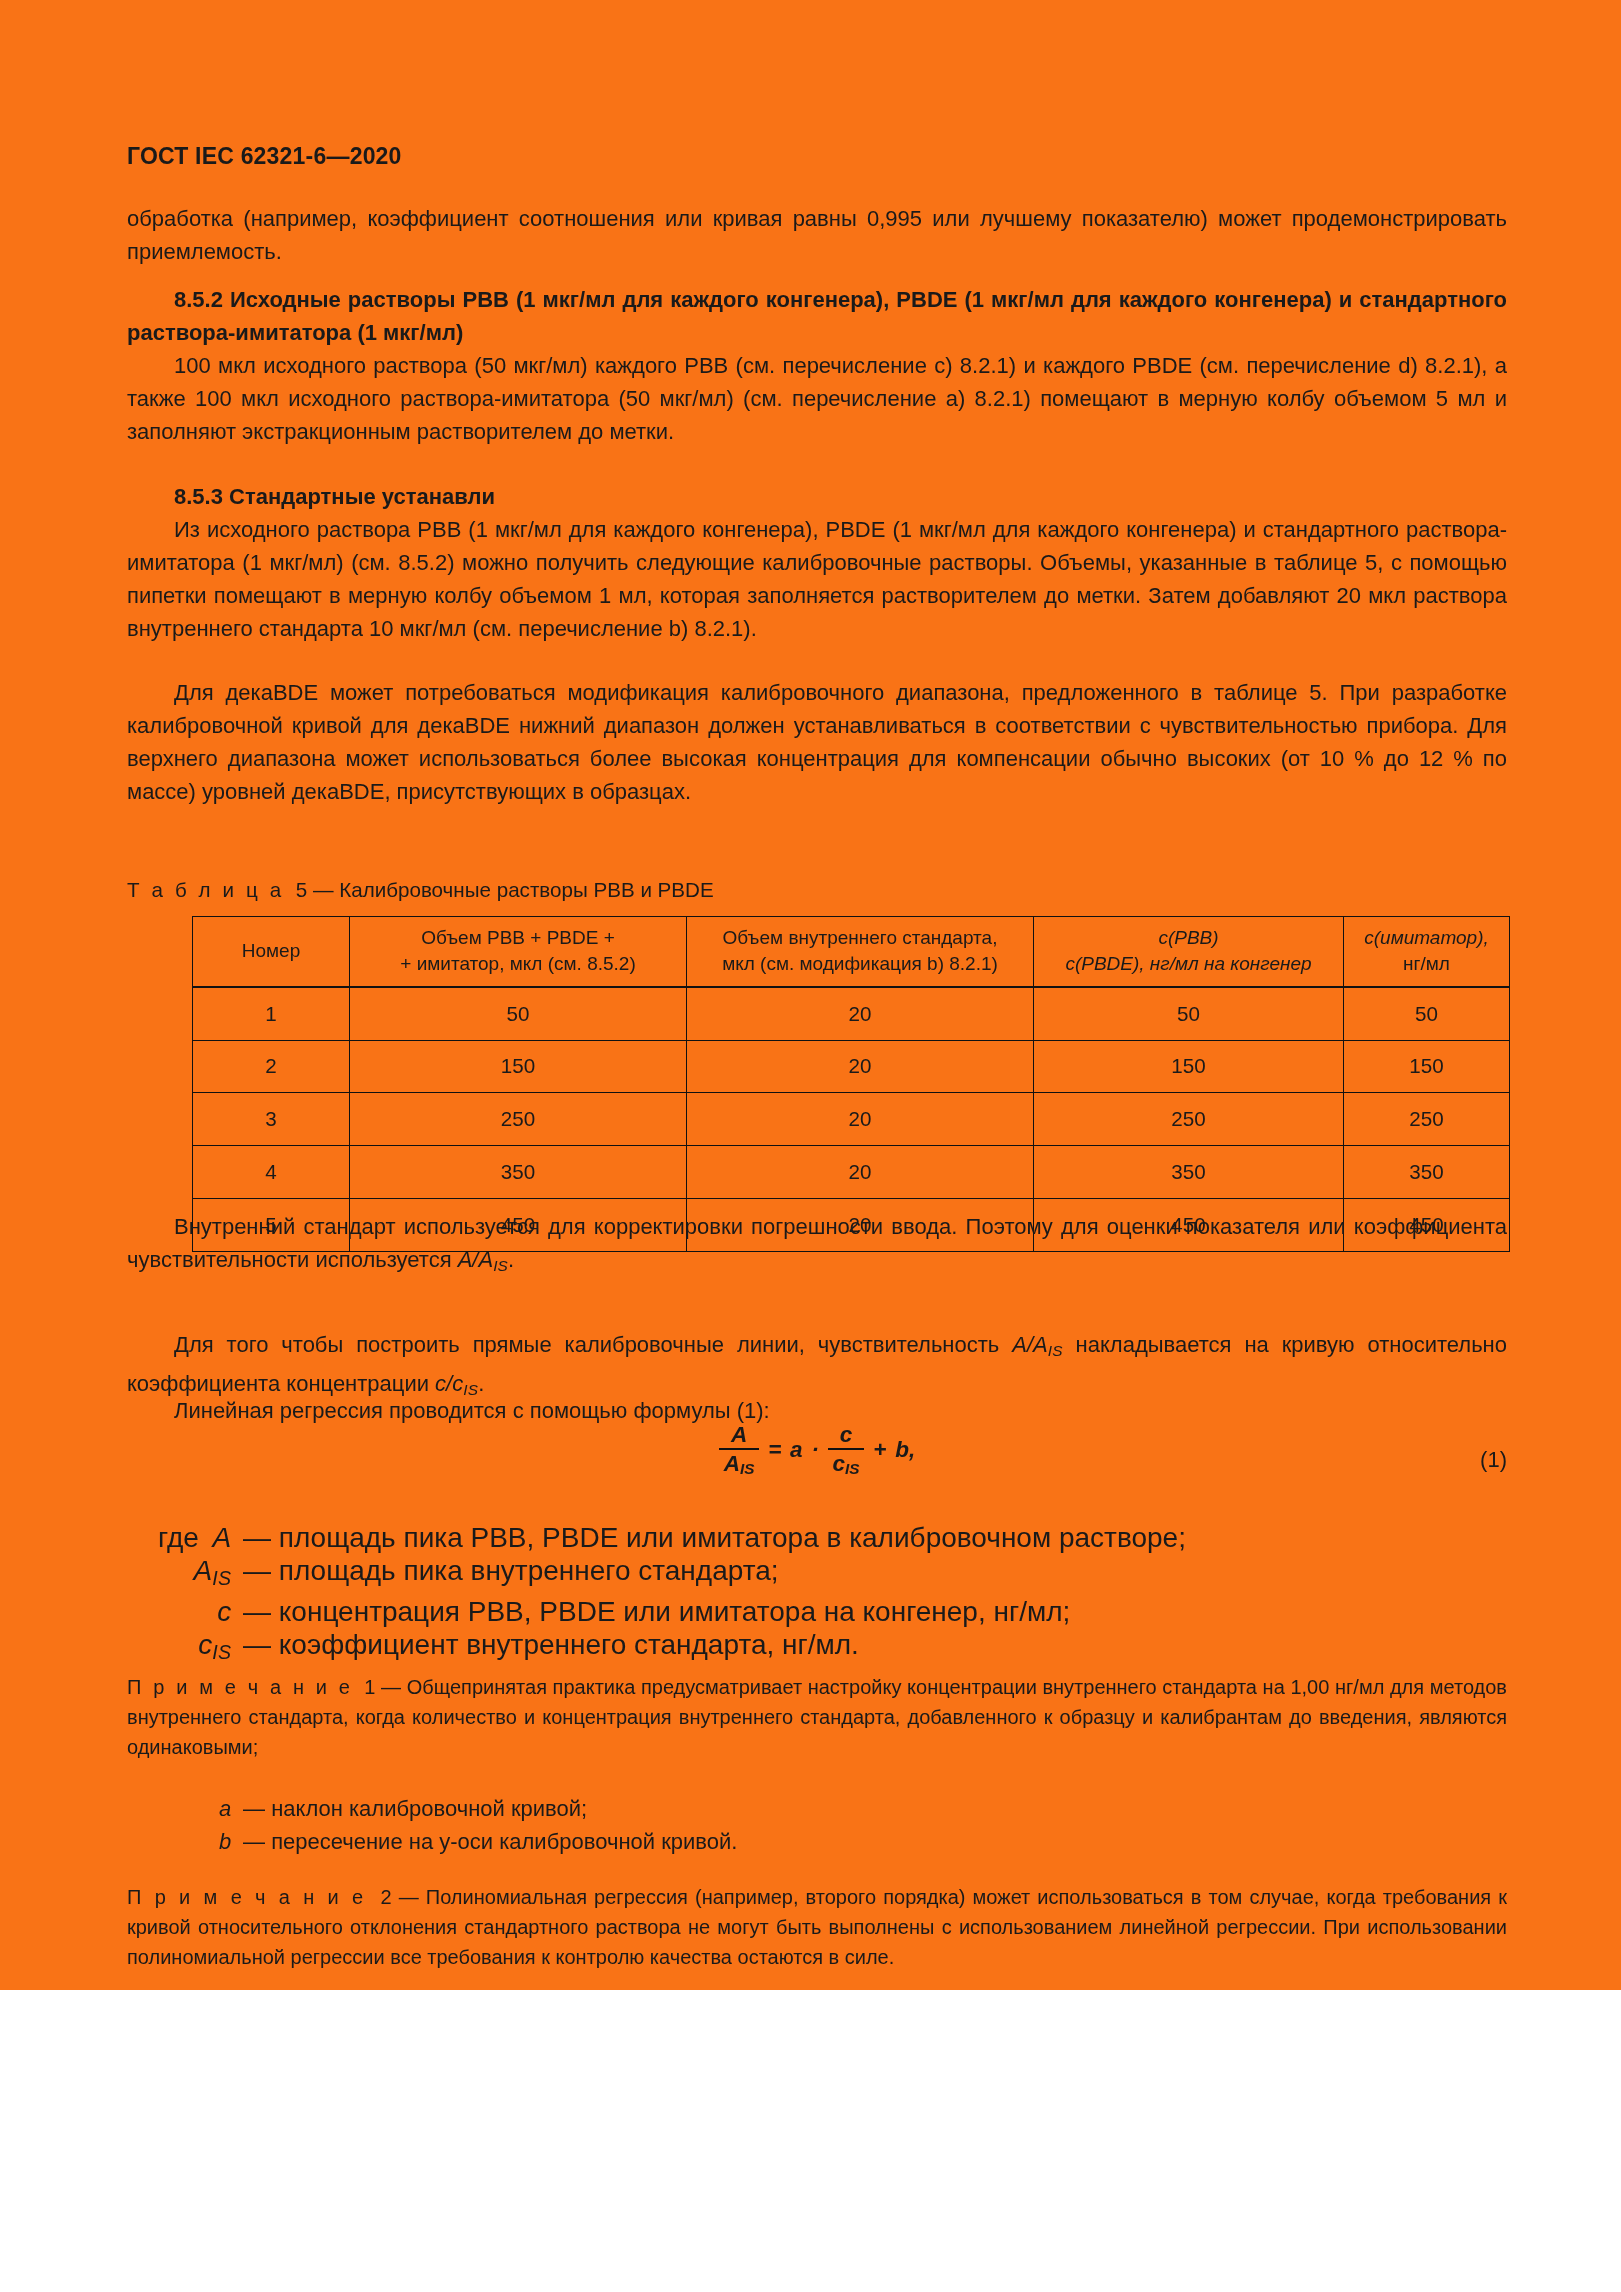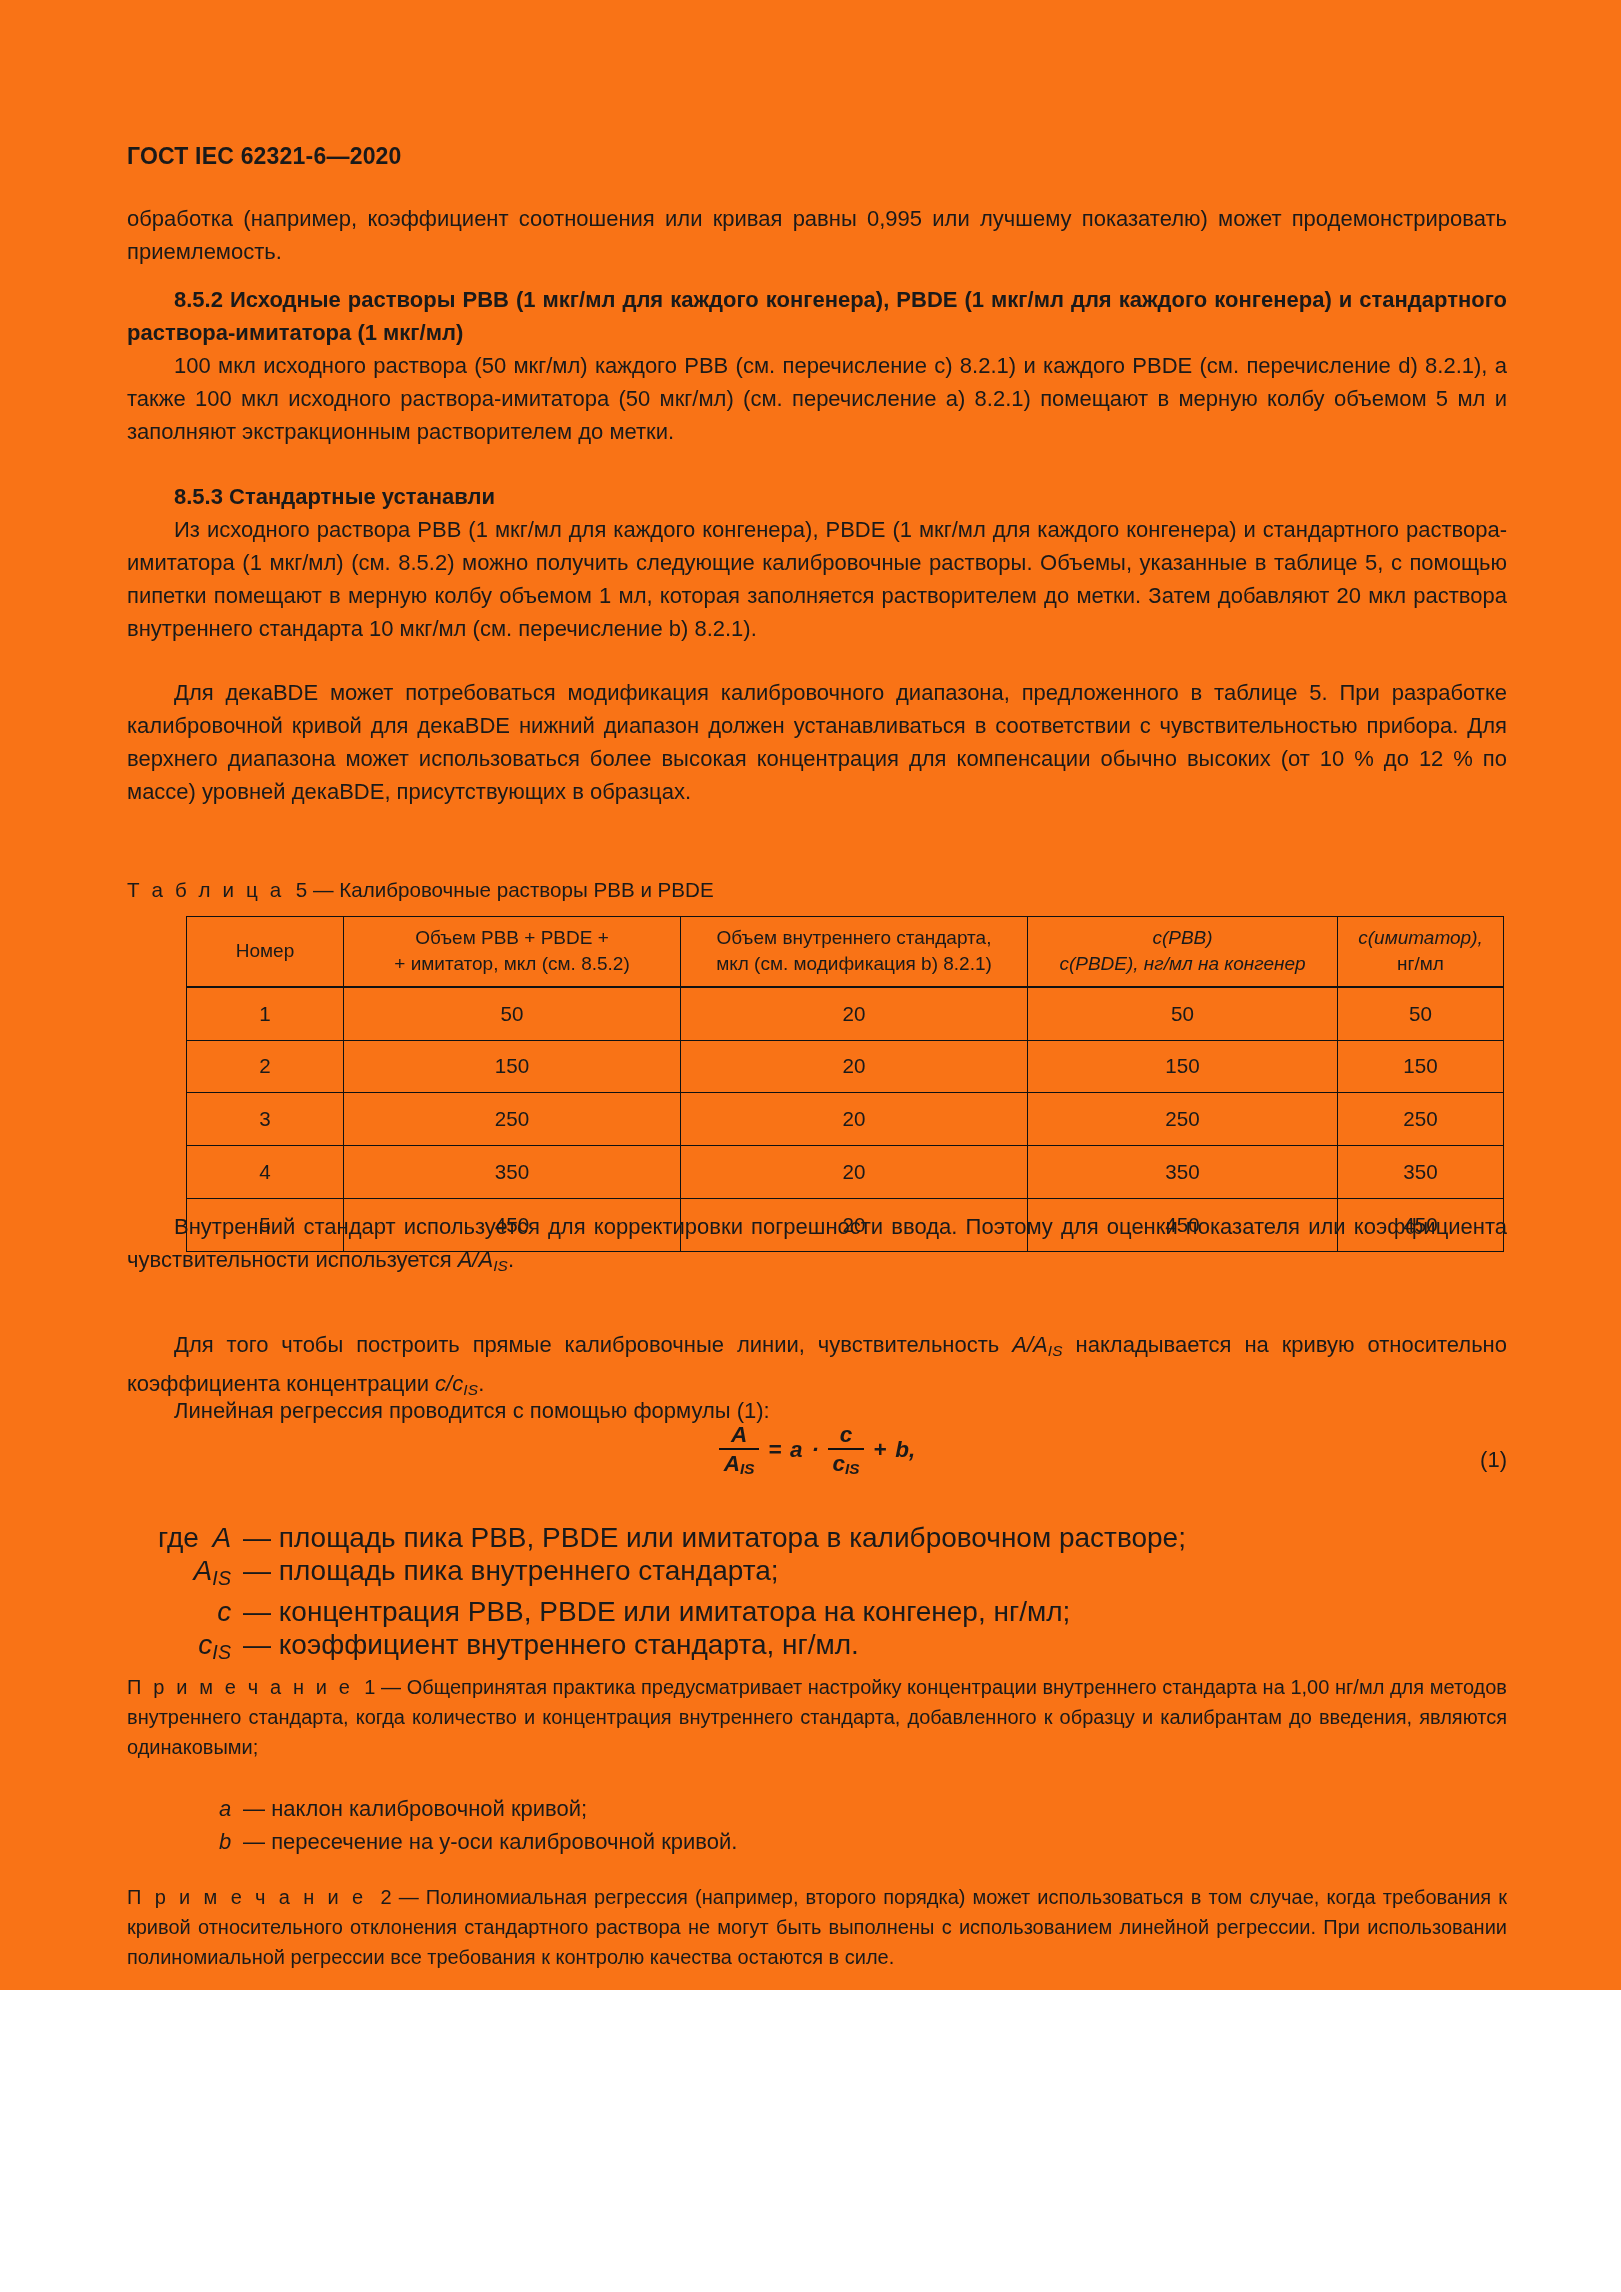--- a/index.html
+++ b/index.html
@@ -59,21 +59,21 @@
     left: 127px;
     top: 878px;
     font-size: 20.6px;
     white-space: nowrap;
   }
   .sp { letter-spacing: 3.1px; }
 
   
   .tbl-wrap {
     position: absolute;
-    left: 186px;
+    left: 192px;
     top: 916px;
     width: 1316px;
   }
   table.calib {
     border-collapse: collapse;
     width: 100%;
     table-layout: fixed;
     font-size: 19.6px;
   }
   table.calib td {

